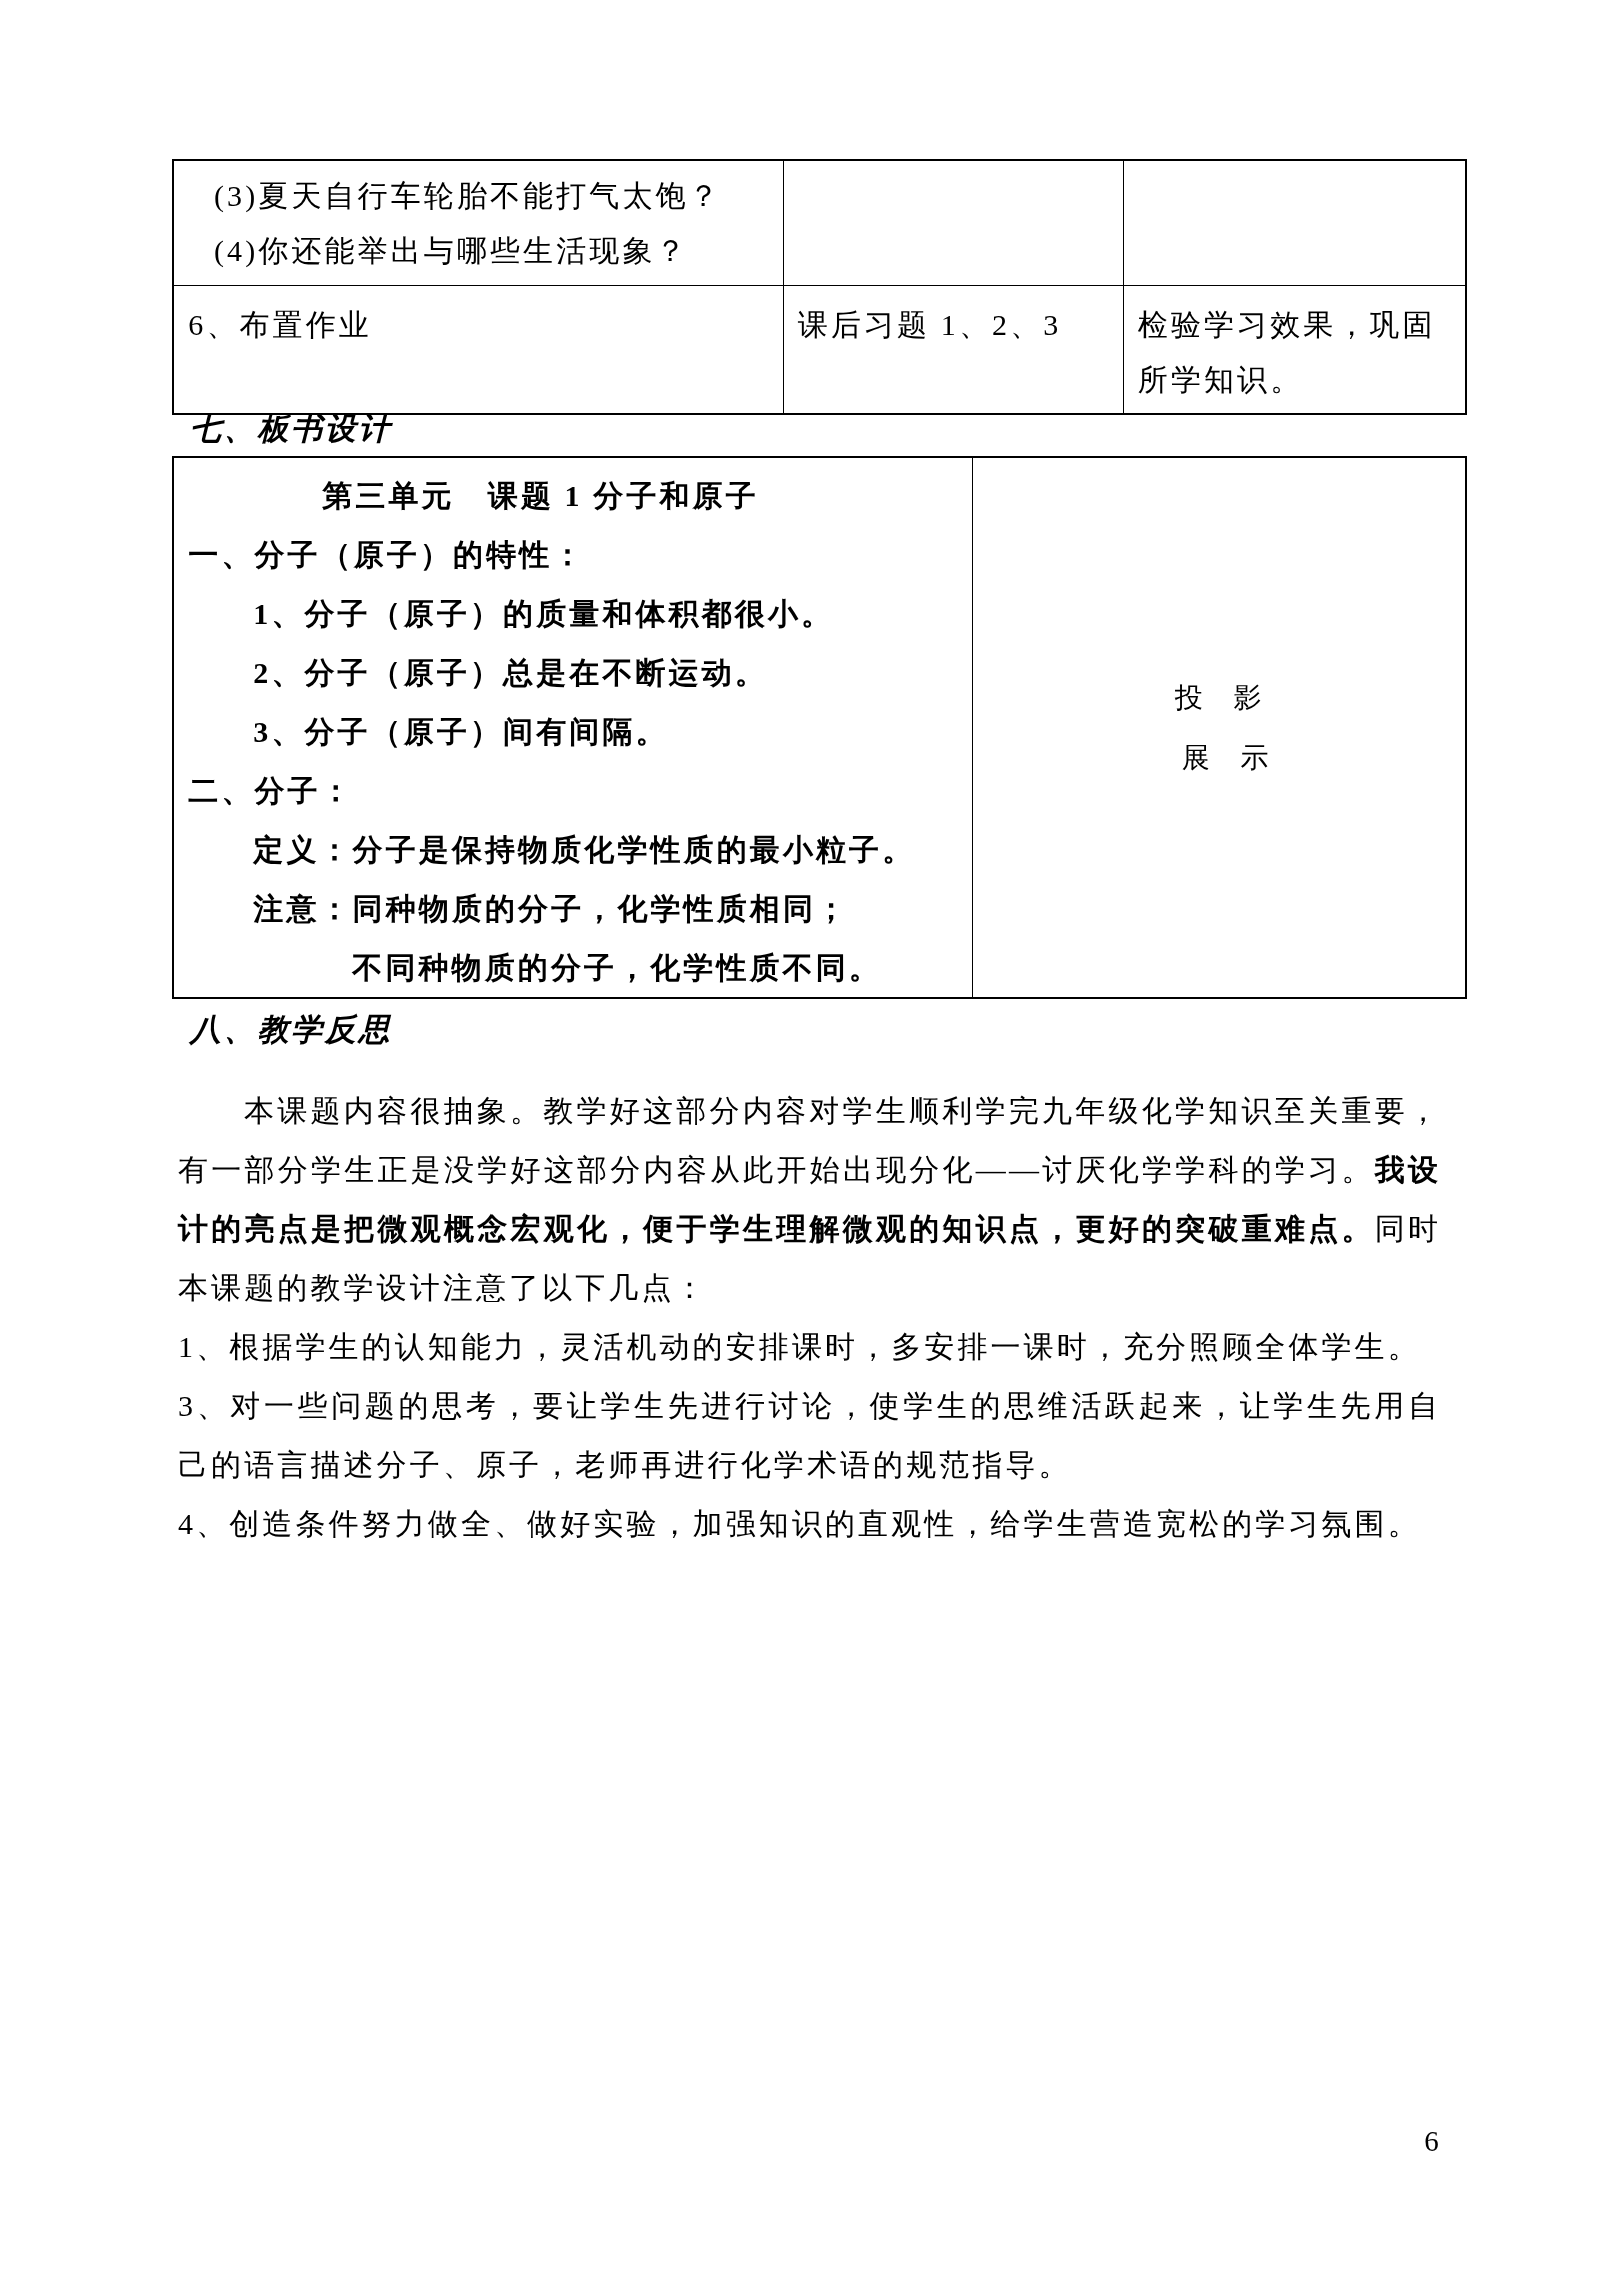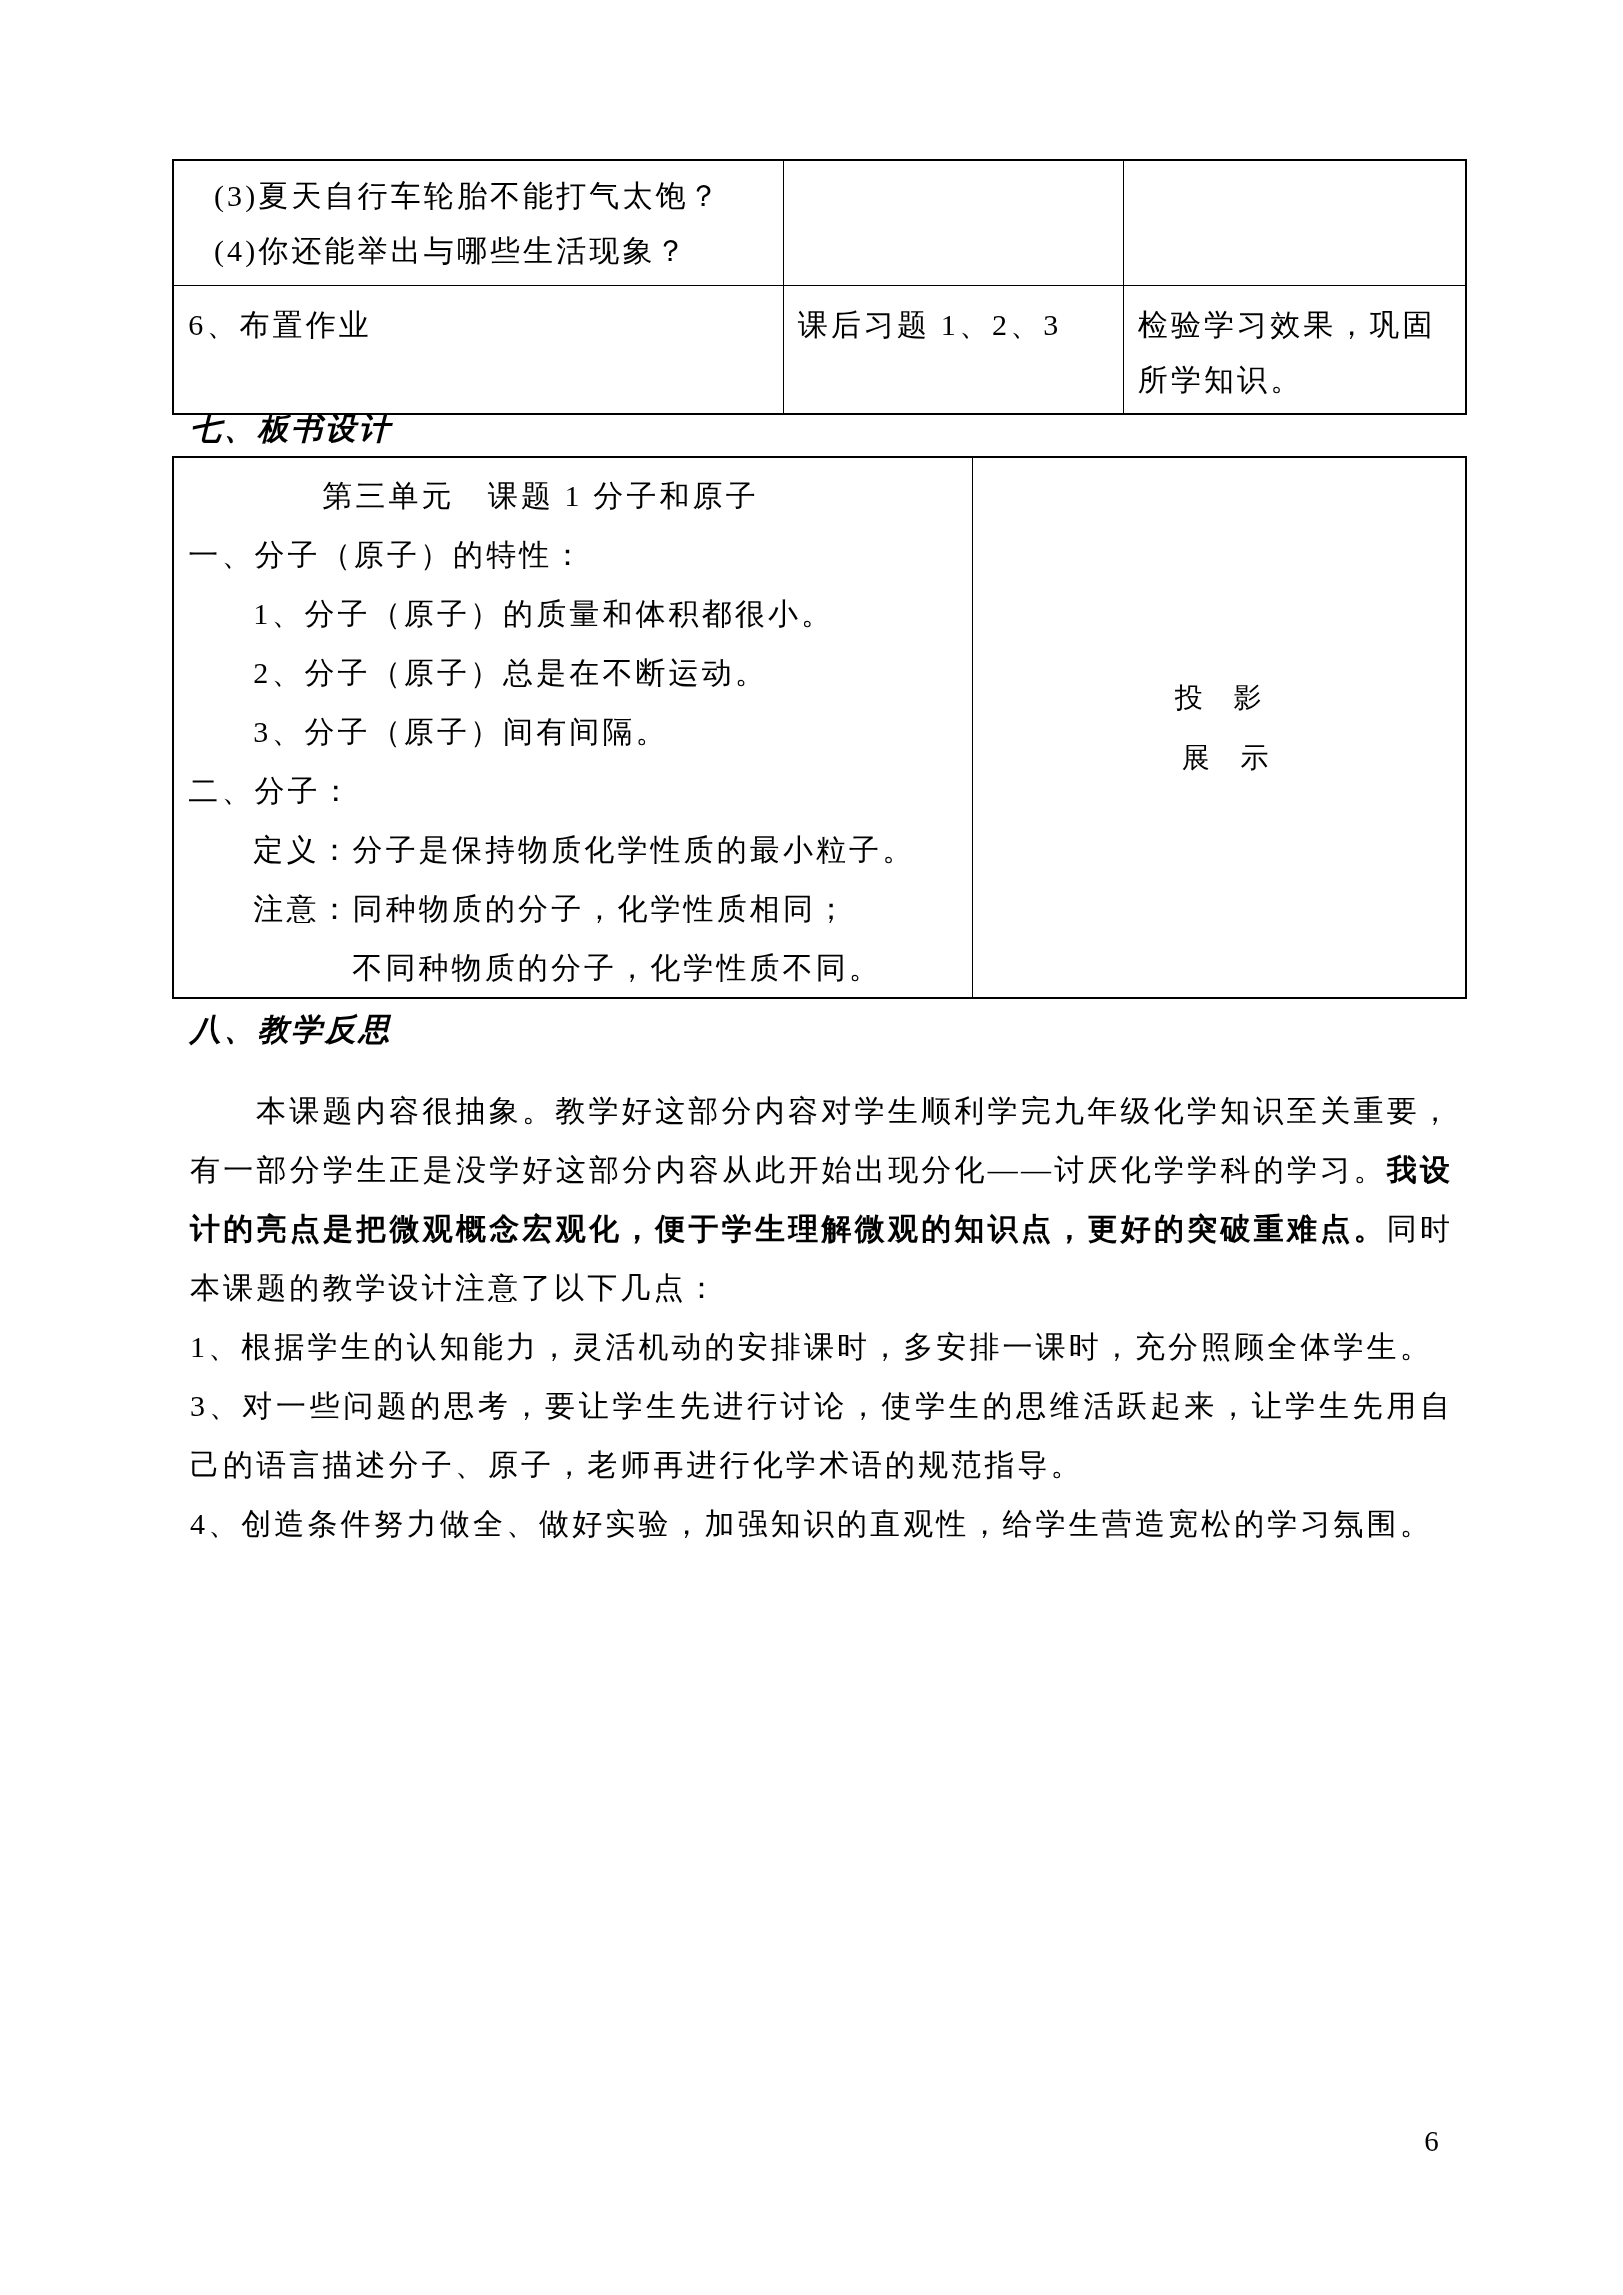--- a/index.html
+++ b/index.html
@@ -49,20 +49,21 @@
   }
   #board-table td.board-left {
     height: 517px;
     padding: 8.2px 6.8px 0 14.3px;
   }
   .bl {
     line-height: 59px;
     font-size: 30px;
     letter-spacing: 3.1px;
     white-space: nowrap;
+    font-weight: bold;
   }
   .bl.t  { padding-left: 134px; }
   .bl.l0 { padding-left: 0; }
   .bl.l1 { padding-left: 65px; }
   .bl.l2 { padding-left: 164px; }
 
   #board-table td.board-right {
     vertical-align: middle;
     text-align: center;
     padding: 0;
@@ -85,21 +86,21 @@
     letter-spacing: 2.7px;
     white-space: nowrap;
     text-align: right;
   }
   #heading-7 { top: 410px; }
   #heading-8 { top: 1011px; }
 
   
   .reflection-body {
     position: absolute;
-    left: 190px;
+    left: 178px;
     top: 1081px;
     width: 1263px;
     font-size: 30px;
     line-height: 59px;
     letter-spacing: 3.1px;
     text-align: justify;
     text-justify: inter-ideograph;
   }
   .reflection-body p { margin: 0; }
   .reflection-body p.first-indent { text-indent: 66px; }

